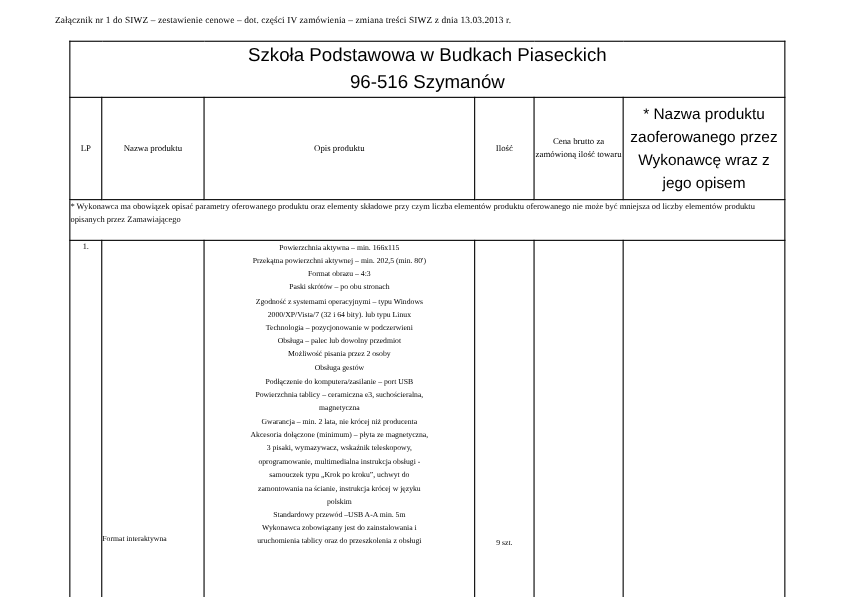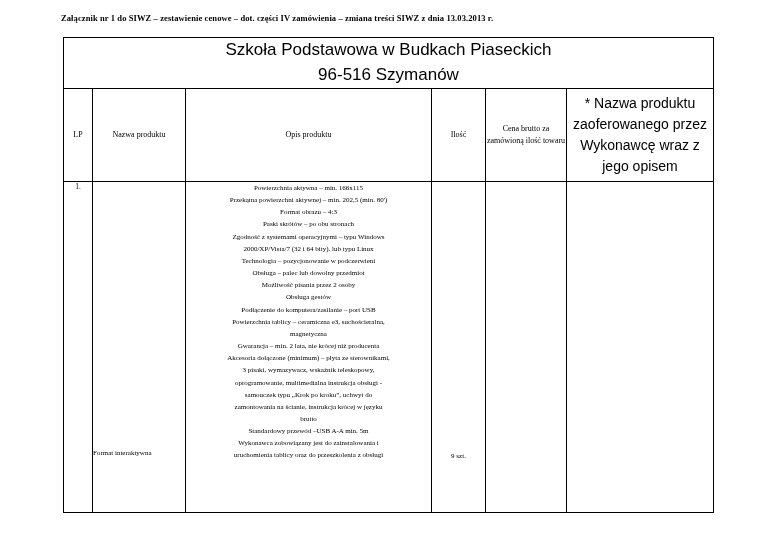--- a/index.html
+++ b/index.html
@@ -12,23 +12,23 @@
     height: 543px;
     background: #ffffff;
     overflow: hidden;
     position: relative;
     font-family: "Liberation Serif", serif;
     color: #000000;
   }
   .doc-note {
     position: absolute;
     top: 13px;
-    left: 61px;
+    left: 50px;
     font-size: 8.5px;
-    font-weight: bold;
+    font-weight: normal;
     letter-spacing: 0.1px;
   }
   table.main {
     position: absolute;
     top: 37px;
     left: 63px;
     width: 650px;
     border-collapse: collapse;
     table-layout: fixed;
   }
@@ -128,20 +128,23 @@
 
     <tr>
       <th class="hdr">LP</th>
       <th class="hdr">Nazwa produktu</th>
       <th class="hdr">Opis produktu</th>
       <th class="hdr">Ilość</th>
       <th class="hdr">Cena brutto za zamówioną ilość towaru</th>
       <th class="hdr hdr-last">* Nazwa produktu zaoferowanego przez Wykonawcę wraz z jego opisem</th>
     </tr>
 
+    <tr>
+      <td class="note-cell" colspan="6">* Wykonawca ma obowiązek opisać parametry oferowanego produktu oraz elementy składowe przy czym liczba elementów produktu oferowanego nie może być mniejsza od liczby elementów produktu opisanych przez Zamawiającego</td>
+    </tr>
 
     <tr class="data-row">
       <td class="lp-cell">1.</td>
       <td class="nazwa-cell">
         <div class="nazwa-text">Format interaktywna</div>
       </td>
       <td class="opis-cell">
             <div>Powierzchnia aktywna – min. 166x115</div>
             <div>Przekątna powierzchni aktywnej – min. 202,5 (min. 80')</div>
             <div>Format obrazu – 4:3</div>
@@ -149,26 +152,26 @@
             <div>Zgodność z systemami operacyjnymi – typu Windows</div>
             <div>2000/XP/Vista/7 (32 i 64 bity). lub typu Linux</div>
             <div>Technologia – pozycjonowanie w podczerwieni</div>
             <div>Obsługa – palec lub dowolny przedmiot</div>
             <div>Możliwość pisania przez 2 osoby</div>
             <div>Obsługa gestów</div>
             <div>Podłączenie do komputera/zasilanie – port USB</div>
             <div>Powierzchnia tablicy – ceramiczna e3, suchościeralna,</div>
             <div>magnetyczna</div>
             <div>Gwarancja – min. 2 lata, nie krócej niż producenta</div>
-            <div>Akcesoria dołączone (minimum) – płyta ze sterownikami,</div>
+            <div>Akcesoria dołączone (minimum) – płyta ze magnetyczna,</div>
             <div>3 pisaki, wymazywacz, wskaźnik teleskopowy,</div>
             <div>oprogramowanie, multimedialna instrukcja obsługi  -</div>
             <div>samouczek typu „Krok po kroku”,  uchwyt do</div>
             <div>zamontowania na ścianie, instrukcja krócej w języku</div>
-            <div>brutto</div>
+            <div>polskim</div>
             <div>Standardowy przewód –USB A-A min. 5m</div>
             <div>Wykonawca zobowiązany jest do zainstalowania i</div>
             <div>uruchomienia tablicy oraz do przeszkolenia z obsługi</div>
           </td>
       <td class="ilosc-cell">
         <div class="ilosc-text">9 szt.</div>
       </td>
       <td></td>
       <td></td>
     </tr>

